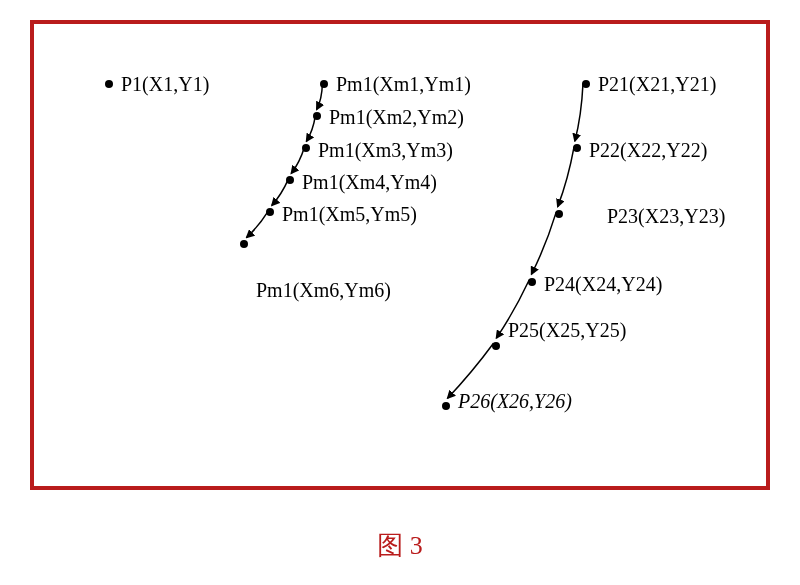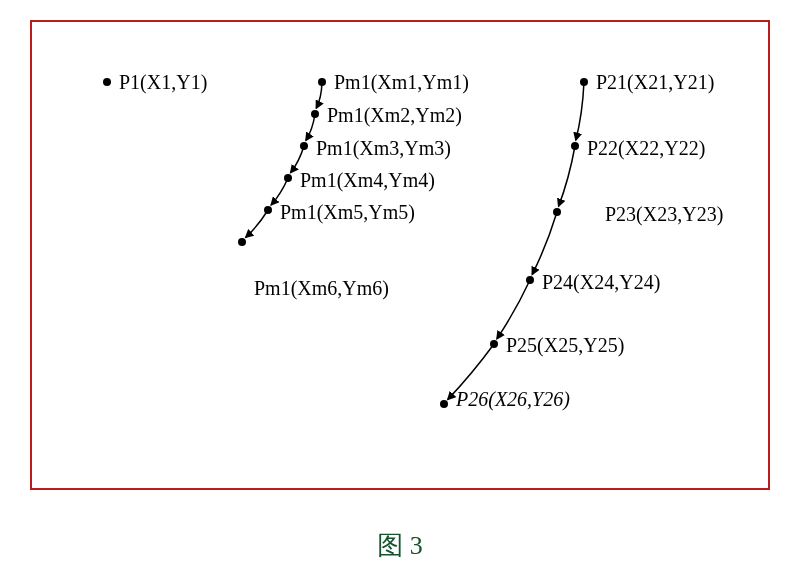--- a/index.html
+++ b/index.html
@@ -9,21 +9,21 @@
     height: 585px;
     background: #fff;
     font-family: "SimSun", "Times New Roman", serif;
   }
   .frame {
     position: absolute;
     left: 30px;
     top: 20px;
     width: 740px;
     height: 470px;
-    border: 2px solid #b91c1c;
+    border: 4px solid #b91c1c;
     box-sizing: border-box;
   }
   .canvas {
     position: absolute;
     left: 0;
     top: 0;
     width: 100%;
     height: 100%;
   }
   .pt {
@@ -40,21 +40,21 @@
     line-height: 22px;
     white-space: nowrap;
     color: #000;
   }
   .caption {
     position: absolute;
     left: 50%;
     bottom: 22px;
     transform: translateX(-50%);
     font-size: 26px;
-    color: #14532d;
+    color: #b91c1c;
   }
 </style>
 </head>
 <body>
 
 <div class="frame">
   <svg class="canvas" viewBox="0 0 736 466" preserveAspectRatio="none">
     <defs>
       <marker id="ah" markerWidth="6" markerHeight="6" refX="5" refY="3" orient="auto">
         <path d="M0,0 L6,3 L0,6 Z" fill="#000"></path>
@@ -90,19 +90,19 @@
       <div class="lbl" style="left: 222px; top: 211px; margin-top: 44px;">Pm1(Xm6,Ym6)</div>
       <div class="pt" style="left: 552px; top: 60px;"></div>
       <div class="lbl" style="left: 564px; top: 49px;">P21(X21,Y21)</div>
       <div class="pt" style="left: 543px; top: 124px;"></div>
       <div class="lbl" style="left: 555px; top: 115px;">P22(X22,Y22)</div>
       <div class="pt" style="left: 525px; top: 190px;"></div>
       <div class="lbl" style="left: 537px; top: 181px; margin-left: 36px;">P23(X23,Y23)</div>
       <div class="pt" style="left: 498px; top: 258px;"></div>
       <div class="lbl" style="left: 510px; top: 249px;">P24(X24,Y24)</div>
       <div class="pt" style="left: 462px; top: 322px;"></div>
-      <div class="lbl" style="left: 474px; top: 312px;">P25(X25,Y25)</div>
+      <div class="lbl" style="left: 474px; top: 295px;">P25(X25,Y25)</div>
       <div class="pt" style="left: 412px; top: 382px;"></div>
       <div class="lbl" style="left: 424px; top: 366px; font-style: italic;">P26(X26,Y26)</div>
     </div>
 </div>
 
 <div class="caption">图 3</div>
 
 </body></html>

